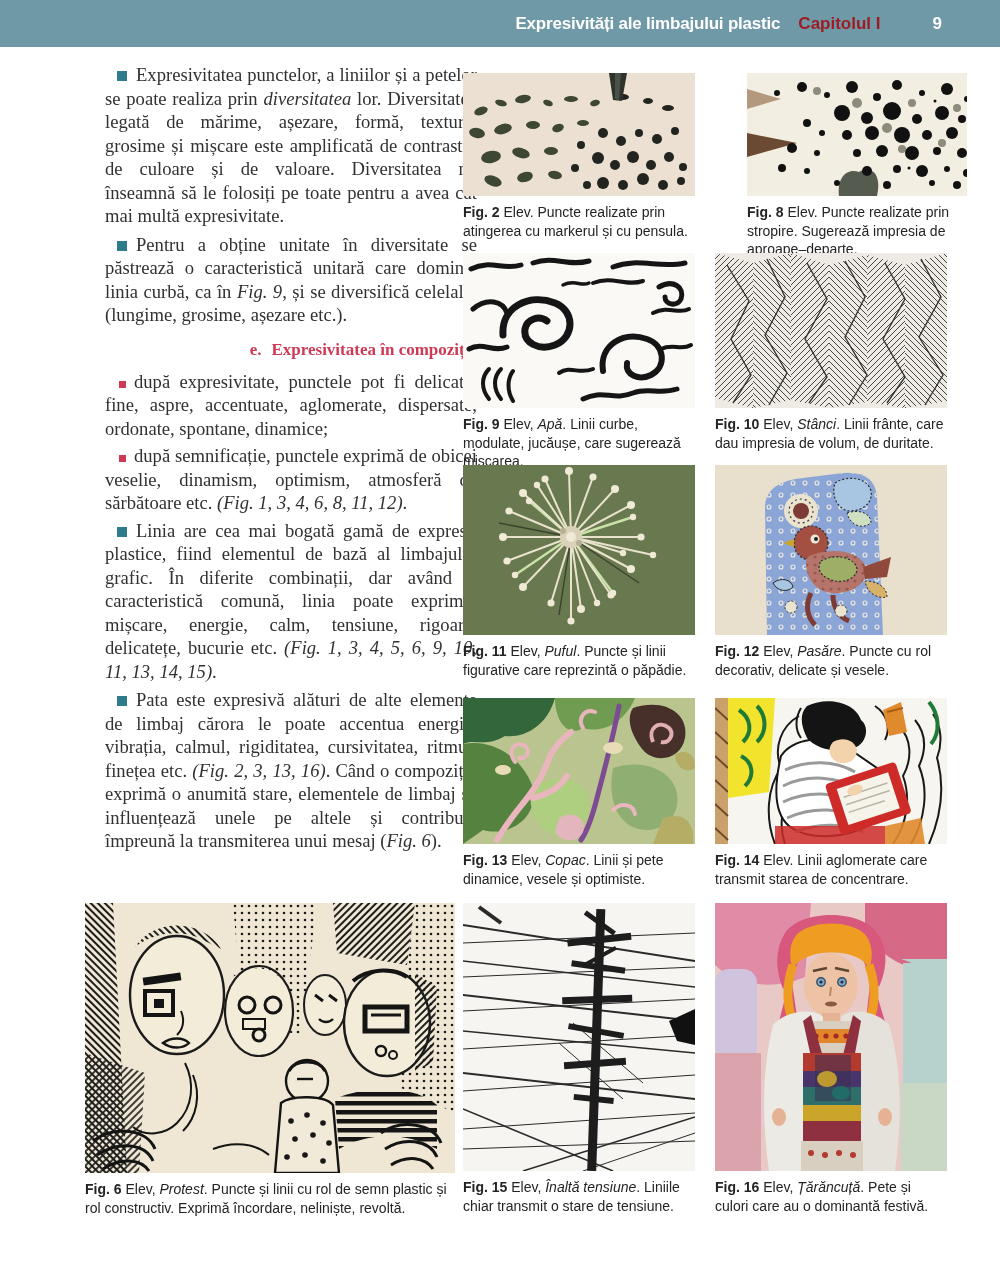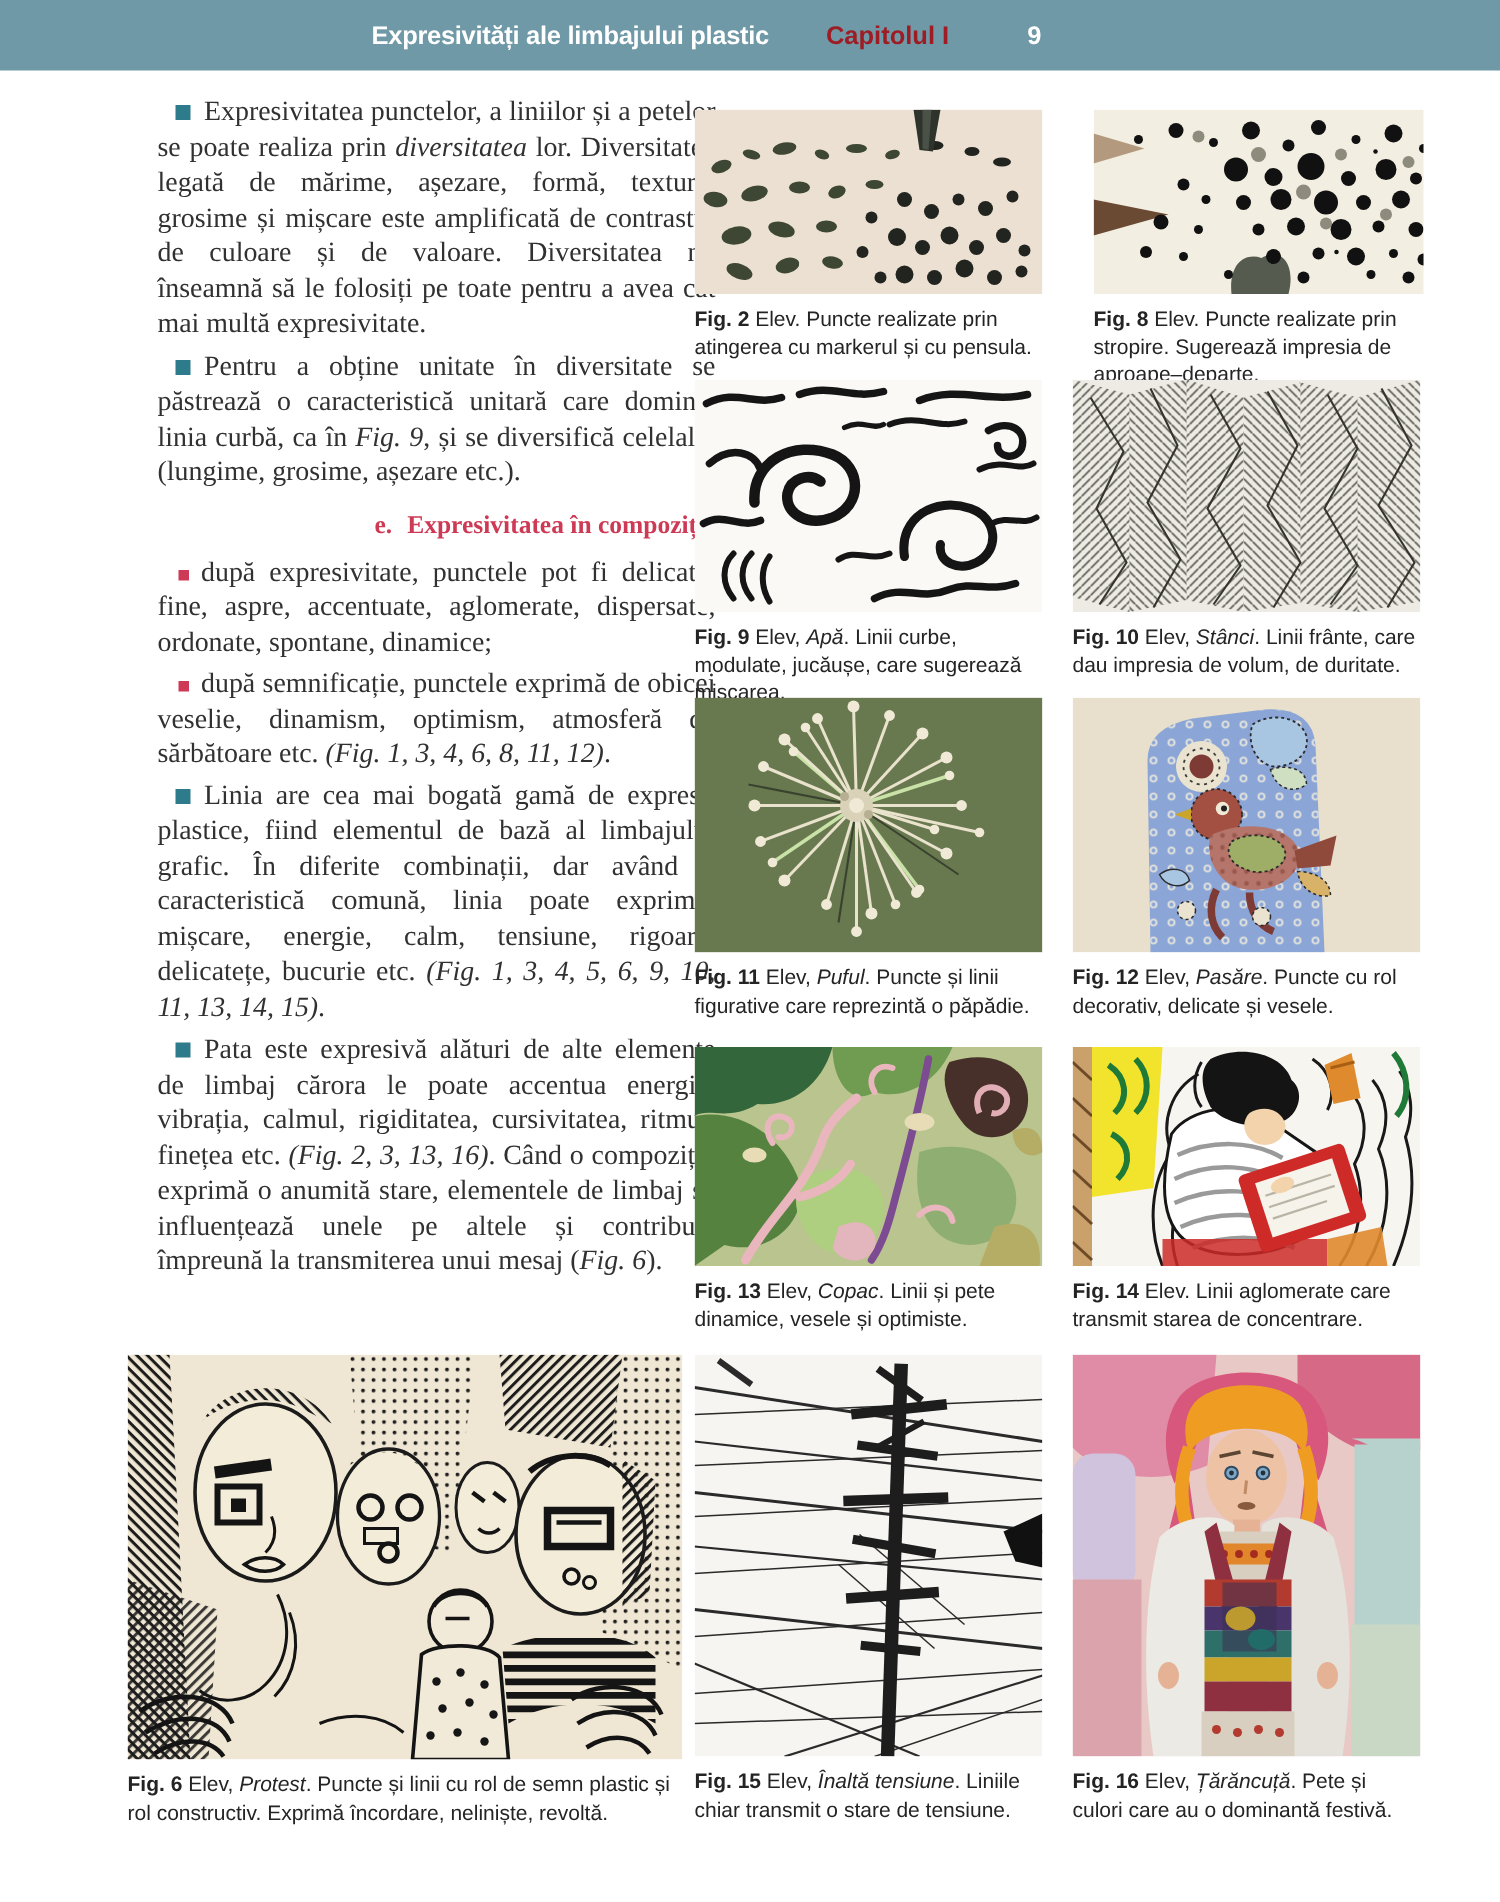--- a/index.html
+++ b/index.html
@@ -6,25 +6,25 @@
   html,body { margin:0; padding:0; }
   body { background:#888; }
   .page {
     position:relative; width:1000px; height:1268px; margin:0 auto;
     background:#ffffff; overflow:hidden;
     font-family:"Liberation Serif", serif;
   }
   
   .topbar {
     position:absolute; left:0; top:0; width:1000px; height:47px;
-    background:#6f99a7; display:flex; align-items:center; justify-content:center;
+    background:#6f99a7; display:flex; align-items:center; justify-content:flex-end;
     font-family:"Liberation Sans", sans-serif; font-weight:700; font-size:17px;
   }
   .topbar .htitle { color:#ffffff; letter-spacing:-0.2px; }
-  .topbar .hchapter { color:#9e1c24; margin-left:38px; }
+  .topbar .hchapter { color:#9e1c24; margin-left:18px; }
   .topbar .hpage { color:#ffffff; margin-left:52px; margin-right:58px; }
   
   .textcol {
     position:absolute; left:85px; top:63px; width:372px;
     font-size:18.6px; line-height:23.5px; color:#313131; text-align:justify;margin-left:20px;
   }
   .para { margin:0 0 5px 0; text-indent:12px; }
   .para.sub { text-indent:14px; margin-bottom:4px; }
   .sq { display:inline-block; width:10px; height:10px; background:#2e7b8c; margin-right:9px; }
   .sq.red { width:7px; height:7px; background:#ce3a55; margin-right:8px; }
@@ -112,21 +112,21 @@
             <circle cx="112" cy="95" r="4"></circle>
             <circle cx="124" cy="112" r="4"></circle>
         </g>
         <polygon points="146,0 164,0 159,28 150,27" fill="#2e332c"></polygon>
         <polygon points="152,0 158,0 156,27 152,26" fill="#4a5147"></polygon>
       </svg>
     </div>
     <figcaption class="cap"><span class="bd">Fig. 2 </span><span>Elev. Puncte realizate prin atingerea cu markerul și cu pensula.</span></figcaption>
   </figure>
 
-  <figure class="fig" style="left:729px;top:73px;width:220px">
+  <figure class="fig" style="left:747px;top:73px;width:220px">
     <div class="img" style="height:123px">
       <svg width="232" height="123" viewBox="0 0 232 123">
         <rect width="232" height="123" fill="#f2eee1"></rect>
         <polygon points="0,16 34,26 0,36" fill="#b39a7e"></polygon>
         <polygon points="0,60 50,70 0,84" fill="#6b4a33"></polygon>
         <path d="M92,123 C90,104 100,95 112,99 C126,91 135,104 130,123 Z" fill="#565b50"></path>
         <g fill="#8d8b7c">
           <circle cx="70" cy="18" r="4"></circle>
             <circle cx="110" cy="30" r="5"></circle>
             <circle cx="140" cy="55" r="5"></circle>

